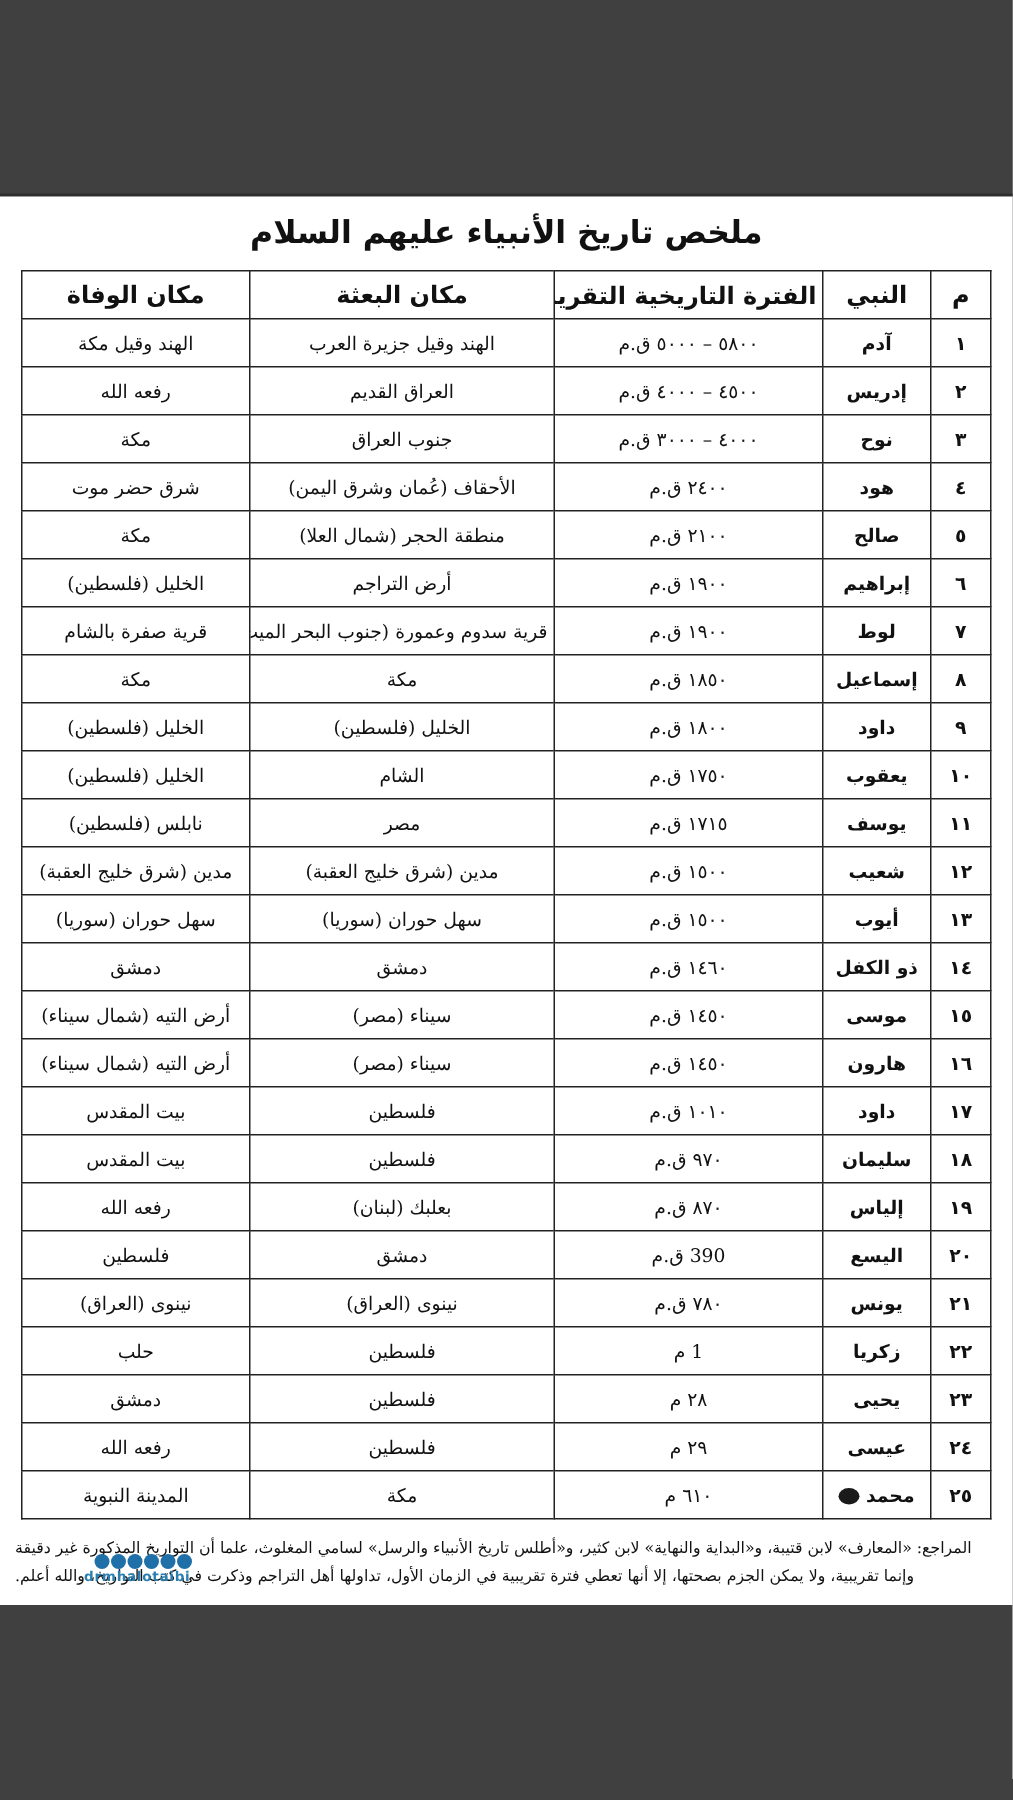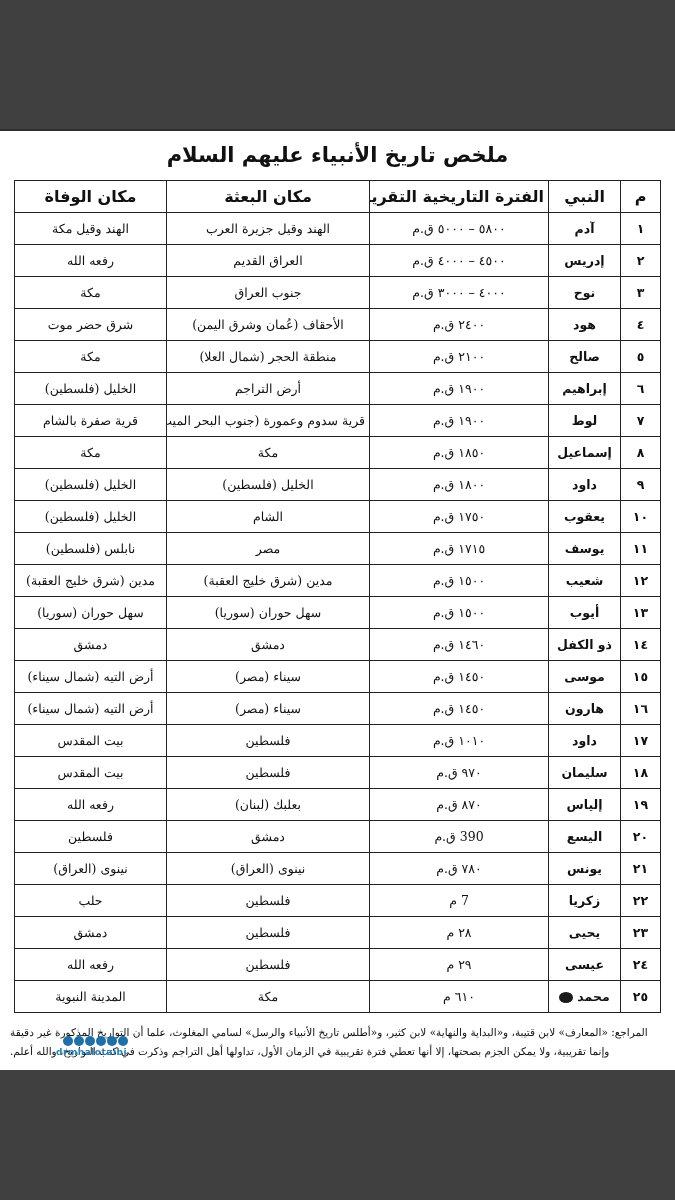--- a/index.html
+++ b/index.html
@@ -243,21 +243,21 @@
         <tr>
           <td class="idx"><span>٢١</span></td>
           <td class="name"><span>يونس</span></td>
           <td class="period"><span>٧٨٠ ق.م</span></td>
           <td class="mission"><span>نينوى (العراق)</span></td>
           <td class="death"><span>نينوى (العراق)</span></td>
         </tr>
         <tr>
           <td class="idx"><span>٢٢</span></td>
           <td class="name"><span>زكريا</span></td>
-          <td class="period"><span>7 م</span></td>
+          <td class="period"><span>1 م</span></td>
           <td class="mission"><span>فلسطين</span></td>
           <td class="death"><span>حلب</span></td>
         </tr>
         <tr>
           <td class="idx"><span>٢٣</span></td>
           <td class="name"><span>يحيى</span></td>
           <td class="period"><span>٢٨ م</span></td>
           <td class="mission"><span>فلسطين</span></td>
           <td class="death"><span>دمشق</span></td>
         </tr>

